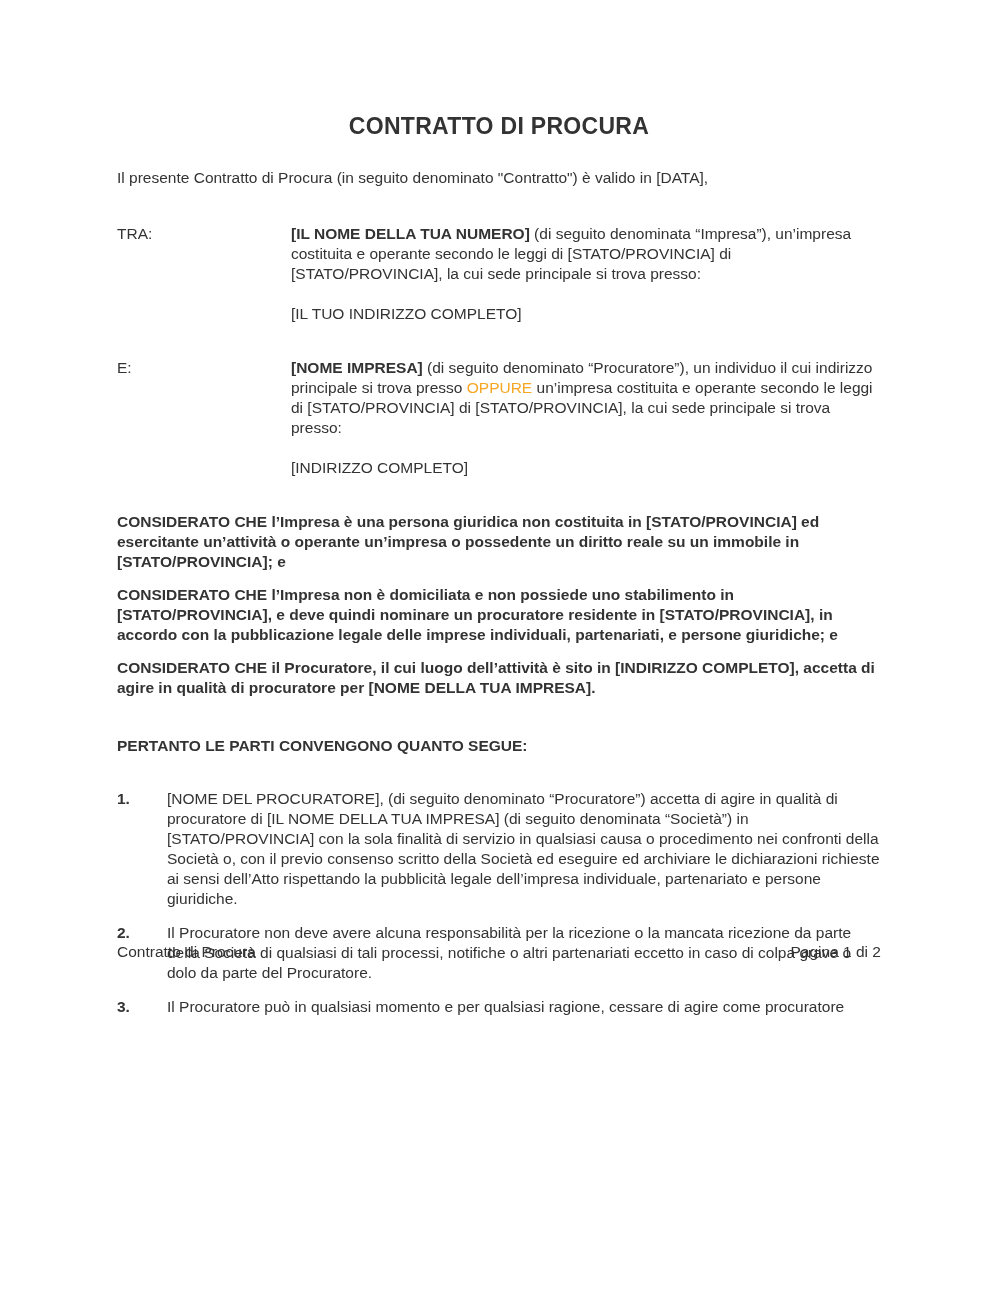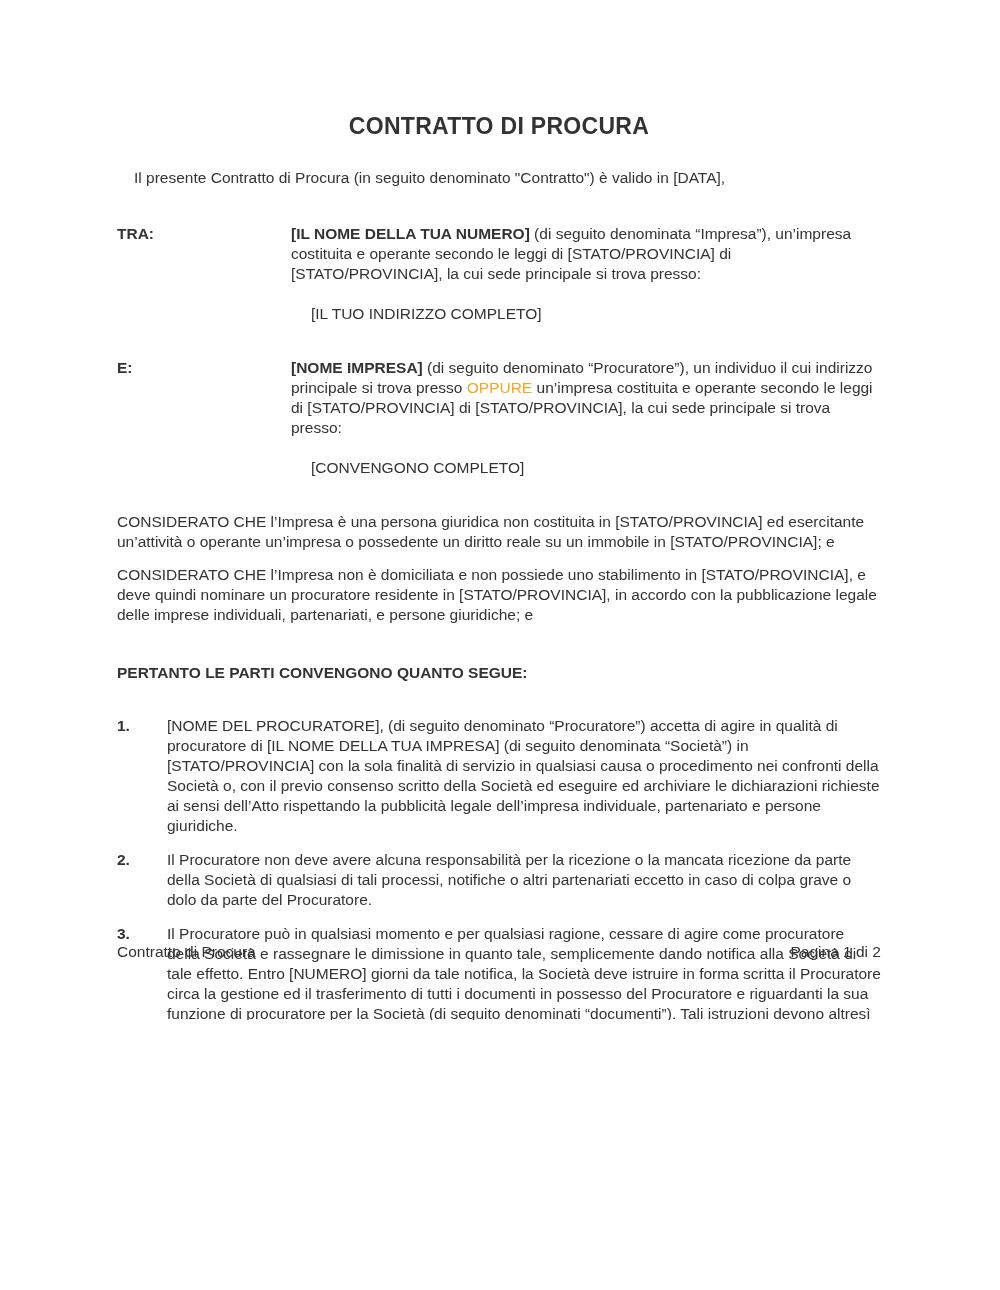--- a/index.html
+++ b/index.html
@@ -19,26 +19,26 @@
   .title {
     font-size: 23px;
     line-height: 28px;
     font-weight: bold;
     text-align: center;
     margin-bottom: 28px;
     letter-spacing: 0.3px;
   }
   .para { line-height: 20px; }
   .bold { font-weight: bold; }
-  .intro { margin-bottom: 36px; margin-left: 17px; }
+  .intro { margin-bottom: 36px; }
   .party-row { display: flex; margin-bottom: 34px; }
-  .party-label { width: 174px; flex-shrink: 0; font-weight: bold; line-height: 20px; }
+  .party-label { width: 174px; flex-shrink: 0; font-weight: normal; line-height: 20px; }
   .party-body { flex: 1; }
-  .party-address { margin-top: 20px; margin-left: 20px; }
-  .recital { margin-bottom: 13px; }
+  .party-address { margin-top: 20px; }
+  .recital { margin-bottom: 13px; font-weight: bold; }
   .section-heading {
     font-weight: bold;
     line-height: 20px;
     margin-top: 38px;
     margin-bottom: 33px;
   }
   .clause { display: flex; margin-bottom: 14px; }
   .clause-num { width: 50px; flex-shrink: 0; font-weight: bold; line-height: 20px; }
   .clause-text { flex: 1; }
   .footer {
@@ -66,26 +66,27 @@
       <div class="party-body">
         <p class="para"><span class="bold">[IL NOME DELLA TUA NUMERO]</span><span> (di seguito denominata “Impresa”), un’impresa costituita e operante secondo le leggi di [STATO/PROVINCIA] di [STATO/PROVINCIA], la cui sede principale si trova presso:</span></p>
         <p class="para party-address">[IL TUO INDIRIZZO COMPLETO]</p>
       </div>
     </div>
 
     <div class="party-row">
       <div class="party-label">E:</div>
       <div class="party-body">
         <p class="para"><span class="bold">[NOME IMPRESA]</span><span> (di seguito denominato “Procuratore”), un individuo il cui indirizzo principale si trova presso </span><span class="bold" style="font-weight: normal; color: rgb(245, 166, 35);">OPPURE</span><span> un’impresa costituita e operante secondo le leggi di [STATO/PROVINCIA] di [STATO/PROVINCIA], la cui sede principale si trova presso:</span></p>
-        <p class="para party-address">[CONVENGONO COMPLETO]</p>
+        <p class="para party-address">[INDIRIZZO COMPLETO]</p>
       </div>
     </div>
 
     <p class="para recital">CONSIDERATO CHE l’Impresa è una persona giuridica non costituita in [STATO/PROVINCIA] ed esercitante un’attività o operante un’impresa o possedente un diritto reale su un immobile in [STATO/PROVINCIA]; e</p>
     <p class="para recital">CONSIDERATO CHE l’Impresa non è domiciliata e non possiede uno stabilimento in [STATO/PROVINCIA], e deve quindi nominare un procuratore residente in [STATO/PROVINCIA], in accordo con la pubblicazione legale delle imprese individuali, partenariati, e persone giuridiche; e</p>
+    <p class="para recital">CONSIDERATO CHE il Procuratore, il cui luogo dell’attività è sito in [INDIRIZZO COMPLETO], accetta di agire in qualità di procuratore per [NOME DELLA TUA IMPRESA].</p>
 
     <p class="section-heading">PERTANTO LE PARTI CONVENGONO QUANTO SEGUE:</p>
 
     <div class="clause">
       <div class="clause-num">1.</div>
       <p class="para clause-text">[NOME DEL PROCURATORE], (di seguito denominato “Procuratore”) accetta di agire in qualità di procuratore di [IL NOME DELLA TUA IMPRESA] (di seguito denominata “Società”) in [STATO/PROVINCIA] con la sola finalità di servizio in qualsiasi causa o procedimento nei confronti della Società o, con il previo consenso scritto della Società ed eseguire ed archiviare le dichiarazioni richieste ai sensi dell’Atto rispettando la pubblicità legale dell’impresa individuale, partenariato e persone giuridiche.</p>
     </div>
 
     <div class="clause">
       <div class="clause-num">2.</div>

